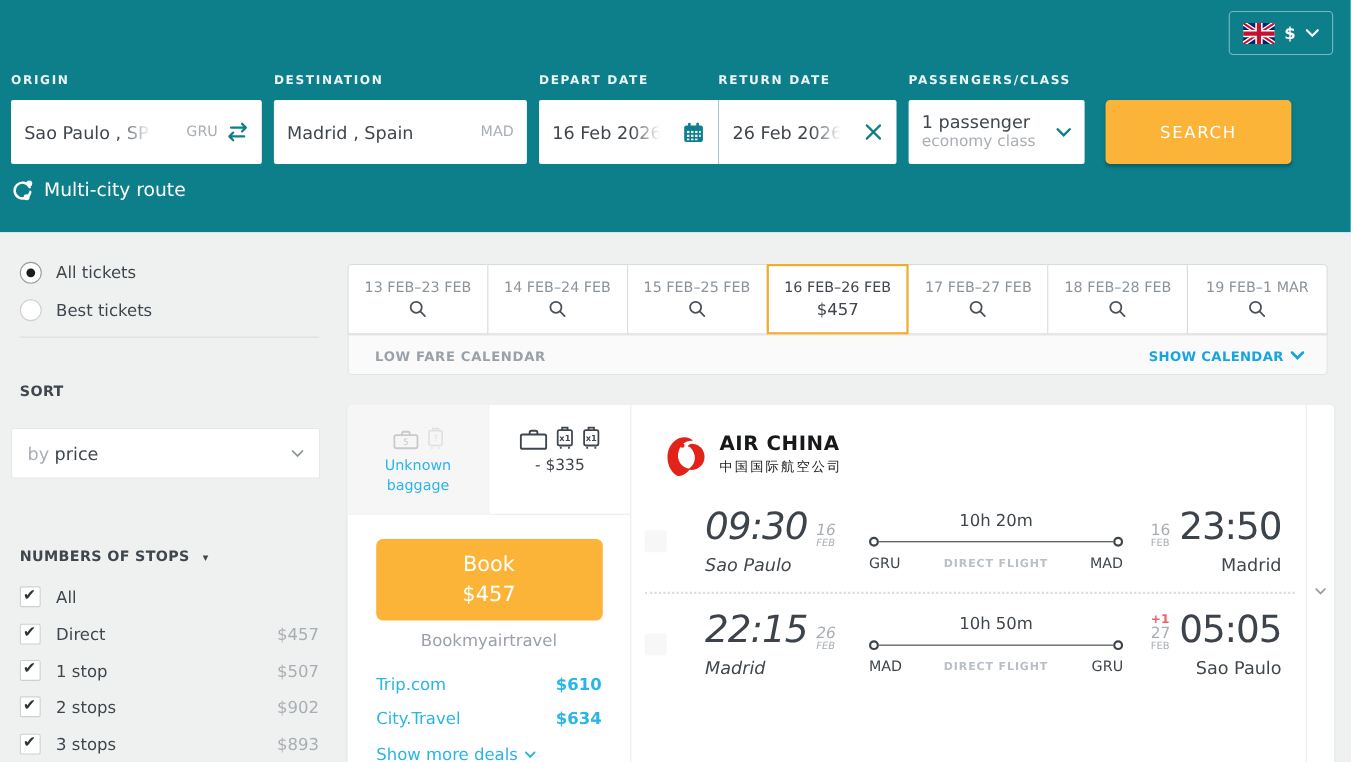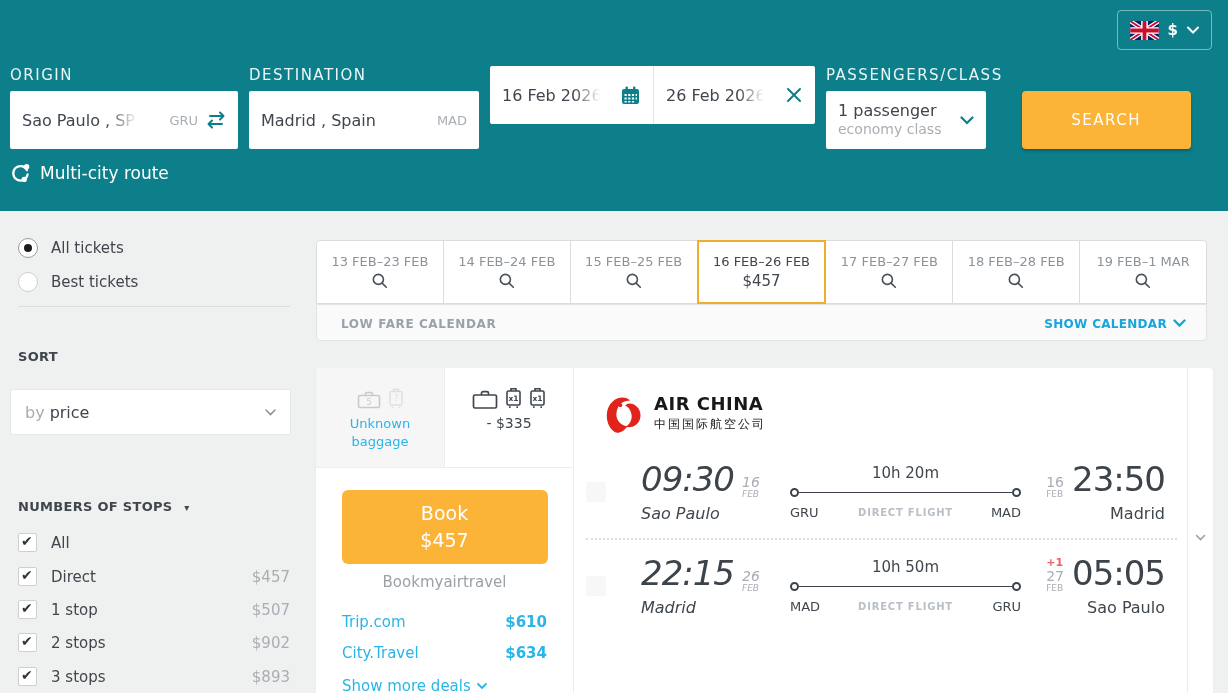--- a/index.html
+++ b/index.html
@@ -6,21 +6,21 @@
   html,body { width:1228px; height:693px; overflow:hidden; }
   body { font-family:"DejaVu Sans","Liberation Sans",sans-serif; background:#eff1f0; color:#3f464d; }
 
   
   .hdr { position:relative; height:211px; background:#0c7f8b; }
   .currency { position:absolute; top:10px; right:16px; height:40px; display:flex; align-items:center; gap:9px;
               padding:0 12px; border:1px solid rgba(255,255,255,.45); border-radius:4px; cursor:pointer; }
   .currency .cur { color:#fff; font-size:15px; font-weight:bold; }
   .form-row { position:absolute; top:66px; left:10px; display:flex; align-items:flex-start; }
   .fgroup { display:flex; flex-direction:column; }
-  .flabel { font-size:15px; font-weight:normal; letter-spacing:1.5px; color:rgba(255,255,255,.92); height:17px; margin-bottom:8px; }
+  .flabel { font-size:11px; font-weight:bold; letter-spacing:1.5px; color:rgba(255,255,255,.92); height:17px; margin-bottom:8px; }
   .field { background:#fff; height:58px; border-radius:2px; display:flex; align-items:center; padding:0 12px; position:relative; }
   .fval { font-size:16px; color:#3f464d; white-space:nowrap; overflow:hidden; }
   .fade { -webkit-mask-image:linear-gradient(to right,#000 72%,transparent 98%); mask-image:linear-gradient(to right,#000 72%,transparent 98%); }
   .fcode { font-size:13px; color:#a9aeb4; margin-left:auto; padding-left:6px; }
   .g-origin .field { width:228px; }
   .g-dest  { margin-left:11px; } .g-dest .field { width:230px; }
   .g-dates { margin-left:11px; }
   .dates-wrap { display:flex; }
   .dates-wrap .field.depart { width:163px; border-radius:2px 0 0 2px; }
   .dates-wrap .field.return { width:162px; border-radius:0 2px 2px 0; border-left:1px solid #e4e4e4; }
@@ -160,20 +160,24 @@
 
     <div class="fgroup g-dest">
       <div class="flabel">DESTINATION</div>
       <div class="field">
         <span class="fval">Madrid , Spain</span>
         <span class="fcode">MAD</span>
       </div>
     </div>
 
     <div class="fgroup g-dates">
+      <div style="display:flex;">
+        <div class="flabel" style="width:163px;">DEPART DATE</div>
+        <div class="flabel">RETURN DATE</div>
+      </div>
       <div class="dates-wrap">
         <div class="field depart">
           <span class="fval fade" style="max-width:100px;">16 Feb 2026</span>
           <span class="icon-btn">
             <svg width="21" height="21" viewBox="0 0 21 21">
               <rect x="2" y="4" width="17" height="15" rx="2" fill="#0c7f8b"></rect>
               <rect x="5.5" y="1.5" width="2.4" height="4" rx="1" fill="#0c7f8b"></rect>
               <rect x="13" y="1.5" width="2.4" height="4" rx="1" fill="#0c7f8b"></rect>
               <g fill="#fff">
                   <rect x="4.5" y="9" width="2.2" height="2"></rect>

